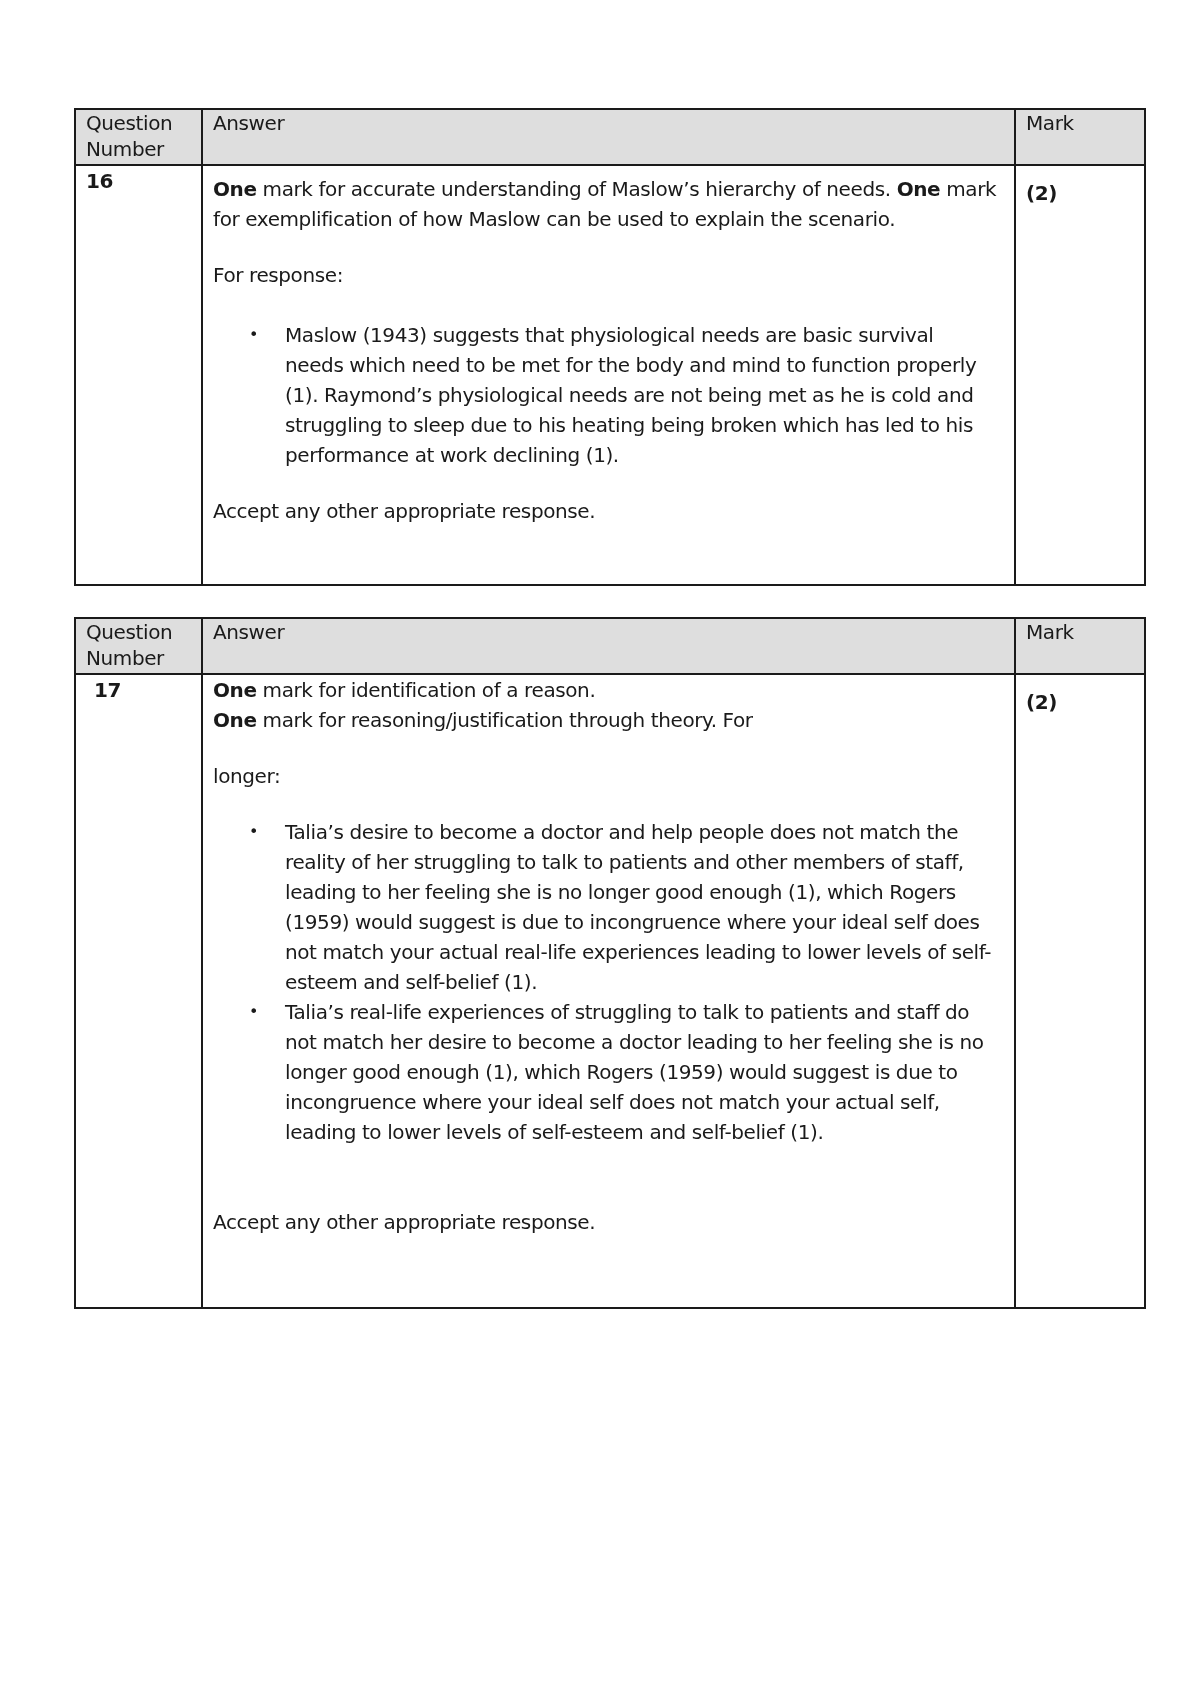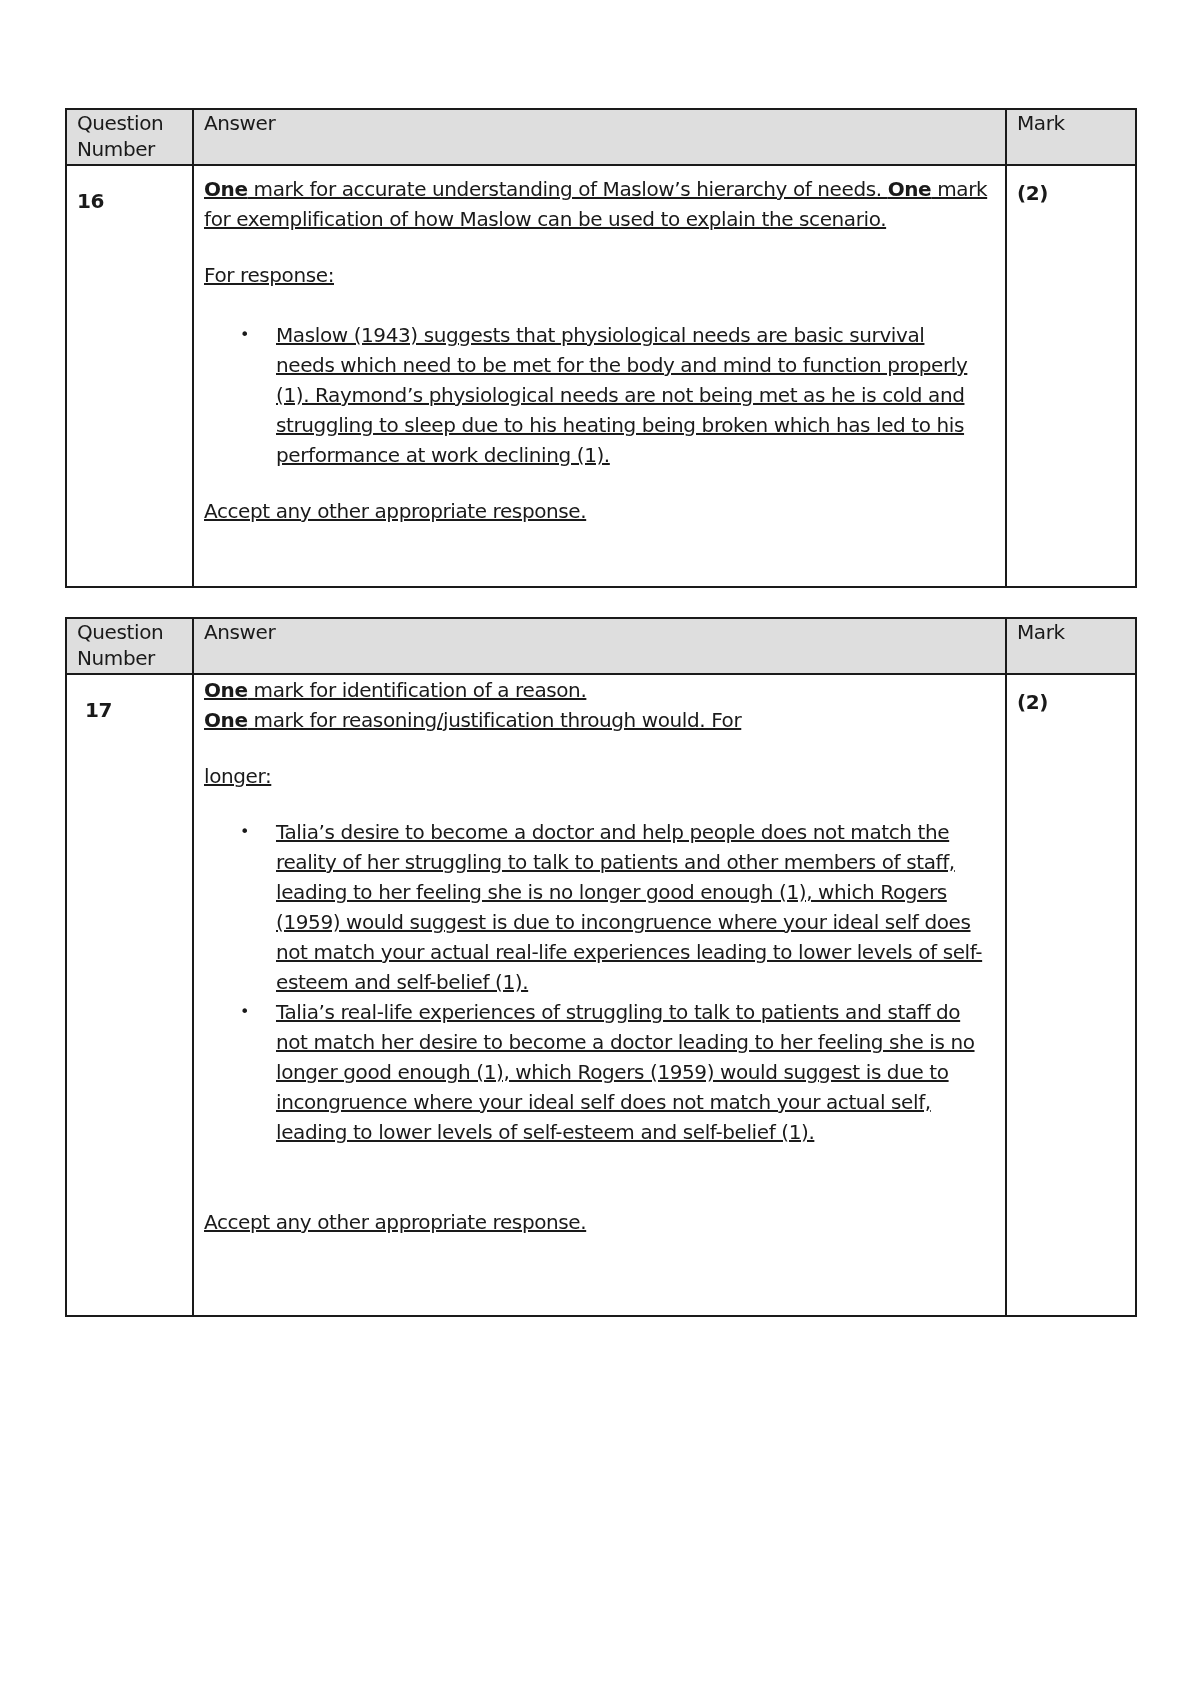--- a/index.html
+++ b/index.html
@@ -1,32 +1,32 @@
 <!DOCTYPE html>
 <html><head>
 <meta charset="utf-8">
 <style>
   html, body { margin: 0; padding: 0; background: #ffffff; }
   body {
     width: 1191px; height: 1684px; position: relative; overflow: hidden;
     font-family: "DejaVu Sans", sans-serif; color: #1a1a1a;
   }
   .ms-table {
-    position: absolute; left: 65px; width: 1070px;
+    position: absolute; left: 74px; width: 1070px;
     border-collapse: collapse; table-layout: fixed;
     font-size: 20px; letter-spacing: -0.4px;
   }
   .ms-table td { border: 2px solid #1a1a1a; vertical-align: top; }
   .col-q { width: 127px; }
   .col-a { width: 813px; }
   .col-m { width: 130px; }
   .hdr td { background: #dedede; height: 54px; padding: 0 10px; line-height: 26px; }
-  .qnum { font-weight: bold; padding: 20px 10px 0 10px; line-height: 30px; }
+  .qnum { font-weight: bold; padding: 0 10px 0 10px; line-height: 30px; }
   .mark { font-weight: bold; padding: 12px 10px 0 10px; line-height: 30px; }
-  .answer { padding: 8px 10px 10px 10px; line-height: 30px; text-decoration: underline; }
+  .answer { padding: 8px 10px 10px 10px; line-height: 30px; }
   .answer p { margin: 0; }
   .answer b { font-weight: bold; }
   .gap-s { height: 26px; }
   .gap-m { height: 30px; }
   ul.bullets { list-style: none; margin: 0; padding: 0; }
   ul.bullets li { position: relative; padding-left: 72px; padding-right: 10px; }
   ul.bullets li .dot { position: absolute; left: 36px; top: 0; font-size: 16px; }
   #t16 { top: 108px; }
   #t17 { top: 617px; }
   #t16 .body-row td { height: 400px; }
@@ -76,21 +76,21 @@
   <tbody>
       <tr class="hdr">
     <td>Question Number</td>
     <td>Answer</td>
     <td>Mark</td>
   </tr>
   <tr class="body-row">
     <td class="qnum" style="padding-left:18px">17</td>
     <td class="answer" style="padding-top:0">
       <p><b>One</b><span> mark for identification of a reason.</span></p>
-      <p><b>One</b><span> mark for reasoning/justification through would. For</span></p>
+      <p><b>One</b><span> mark for reasoning/justification through theory. For</span></p>
       <div class="gap-s"></div>
       <p>longer:</p>
       <div class="gap-s"></div>
       <ul class="bullets">
         <li><span class="dot">•</span><span>Talia’s desire to become a doctor and help people does not match the reality of her struggling to talk to patients and other members of staff, leading to her feeling she is no longer good enough (1), which Rogers (1959) would suggest is due to incongruence where your ideal self does not match your actual real-life experiences leading to lower levels of self-esteem and self-belief (1).</span></li>
         <li><span class="dot">•</span><span>Talia’s real-life experiences of struggling to talk to patients and staff do not match her desire to become a doctor leading to her feeling she is no longer good enough (1), which Rogers (1959) would suggest is due to incongruence where your ideal self does not match your actual self, leading to lower levels of self-esteem and self-belief (1).</span></li>
       </ul>
       <div class="gap-m"></div>
       <div class="gap-m"></div>
       <p>Accept any other appropriate response.</p>

